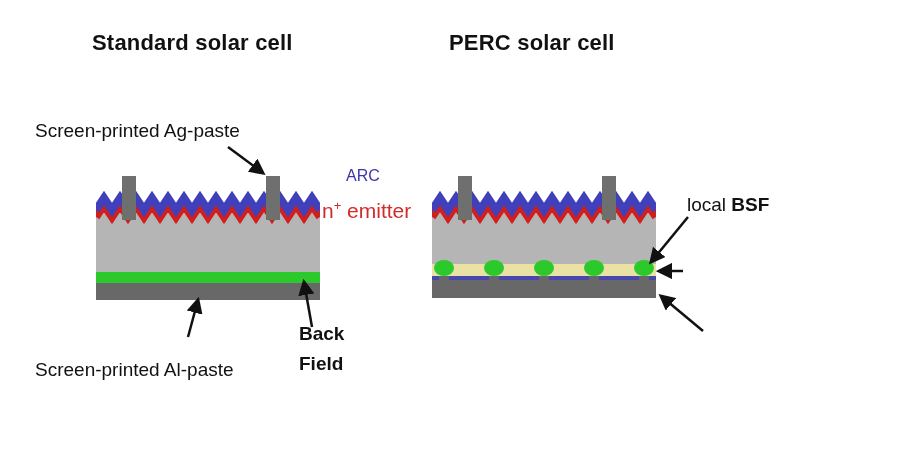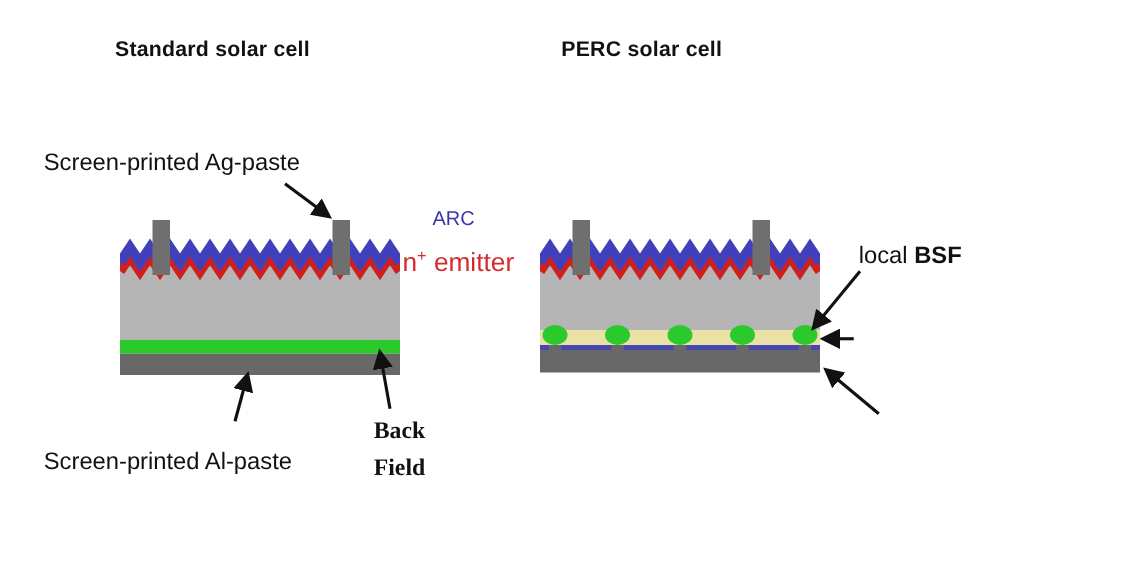--- a/index.html
+++ b/index.html
@@ -1,38 +1,38 @@
 <!DOCTYPE html>
 <html style="--background: #ffffff; --title-text: #111111; --label-text: #111111; --arc-text: #3c35a8; --emitter-text: #d22b2b; --arc-layer: #4040bb; --emitter-layer: #d01f1f; --silicon-bulk: #b5b5b5; --contact-finger: #6f6f6f; --bsf-green: #2cc92c; --back-metal: #686868; --passivation-yellow: #e9e2a4; --dielectric-blue: #4747ad; --arrow: #111111;"><head>
 <meta charset="utf-8">
 <style>
   html,body{margin:0;padding:0;background:#fff;}
   .canvas{
     position:relative;width:900px;height:450px;background:var(--background,#fff);
     font-family:"Liberation Sans",sans-serif;overflow:hidden;
   }
   .title{
-    position:absolute;font-size:17px;font-weight:700;color:var(--title-text,#111);
+    position:absolute;font-size:22px;font-weight:700;color:var(--title-text,#111);
     white-space:nowrap;letter-spacing:0.2px;
   }
   .title.standard{left:92px;top:30px;}
   .title.perc{left:449px;top:30px;}
   .lbl{
     position:absolute;font-size:19px;line-height:1.25;color:var(--label-text,#111);
     white-space:nowrap;
   }
   .lbl-ag{left:35px;top:119px;}
   .lbl-al{left:35px;top:338px;margin-top:20px;}
   .lbl-arc{left:346px;top:166px;font-size:16px;color:var(--arc-text,#3c35a8);}
   .lbl-emitter{left:322px;top:198px;font-size:21px;color:var(--emitter-text,#d22b2b);}
   .lbl-localbsf{left:687px;top:193px;}
   .lbl-localbsf .bold{font-weight:700;}
   .lbl-passivation{left:687px;top:261px;}
   .lbl-sinx{left:685px;top:332px;}
-  .lbl-bsf{left:299px;top:330px;font-weight:700;line-height:30px;font-family:Liberation Serif, serif;}
+  .lbl-bsf{left:299px;top:319px;font-weight:700;line-height:30px;}
   sup.sp{font-size:13px;vertical-align:super;line-height:0;}
   sub.sb{font-size:13px;vertical-align:sub;line-height:0;}
   svg.cell{position:absolute;width:224px;height:130px;}
   svg.cell.left{left:96px;top:172px;}
   svg.cell.right{left:432px;top:172px;}
   svg.arrows{position:absolute;left:0;top:0;width:900px;height:450px;pointer-events:none;}
 </style>
 </head>
 <body>
 

